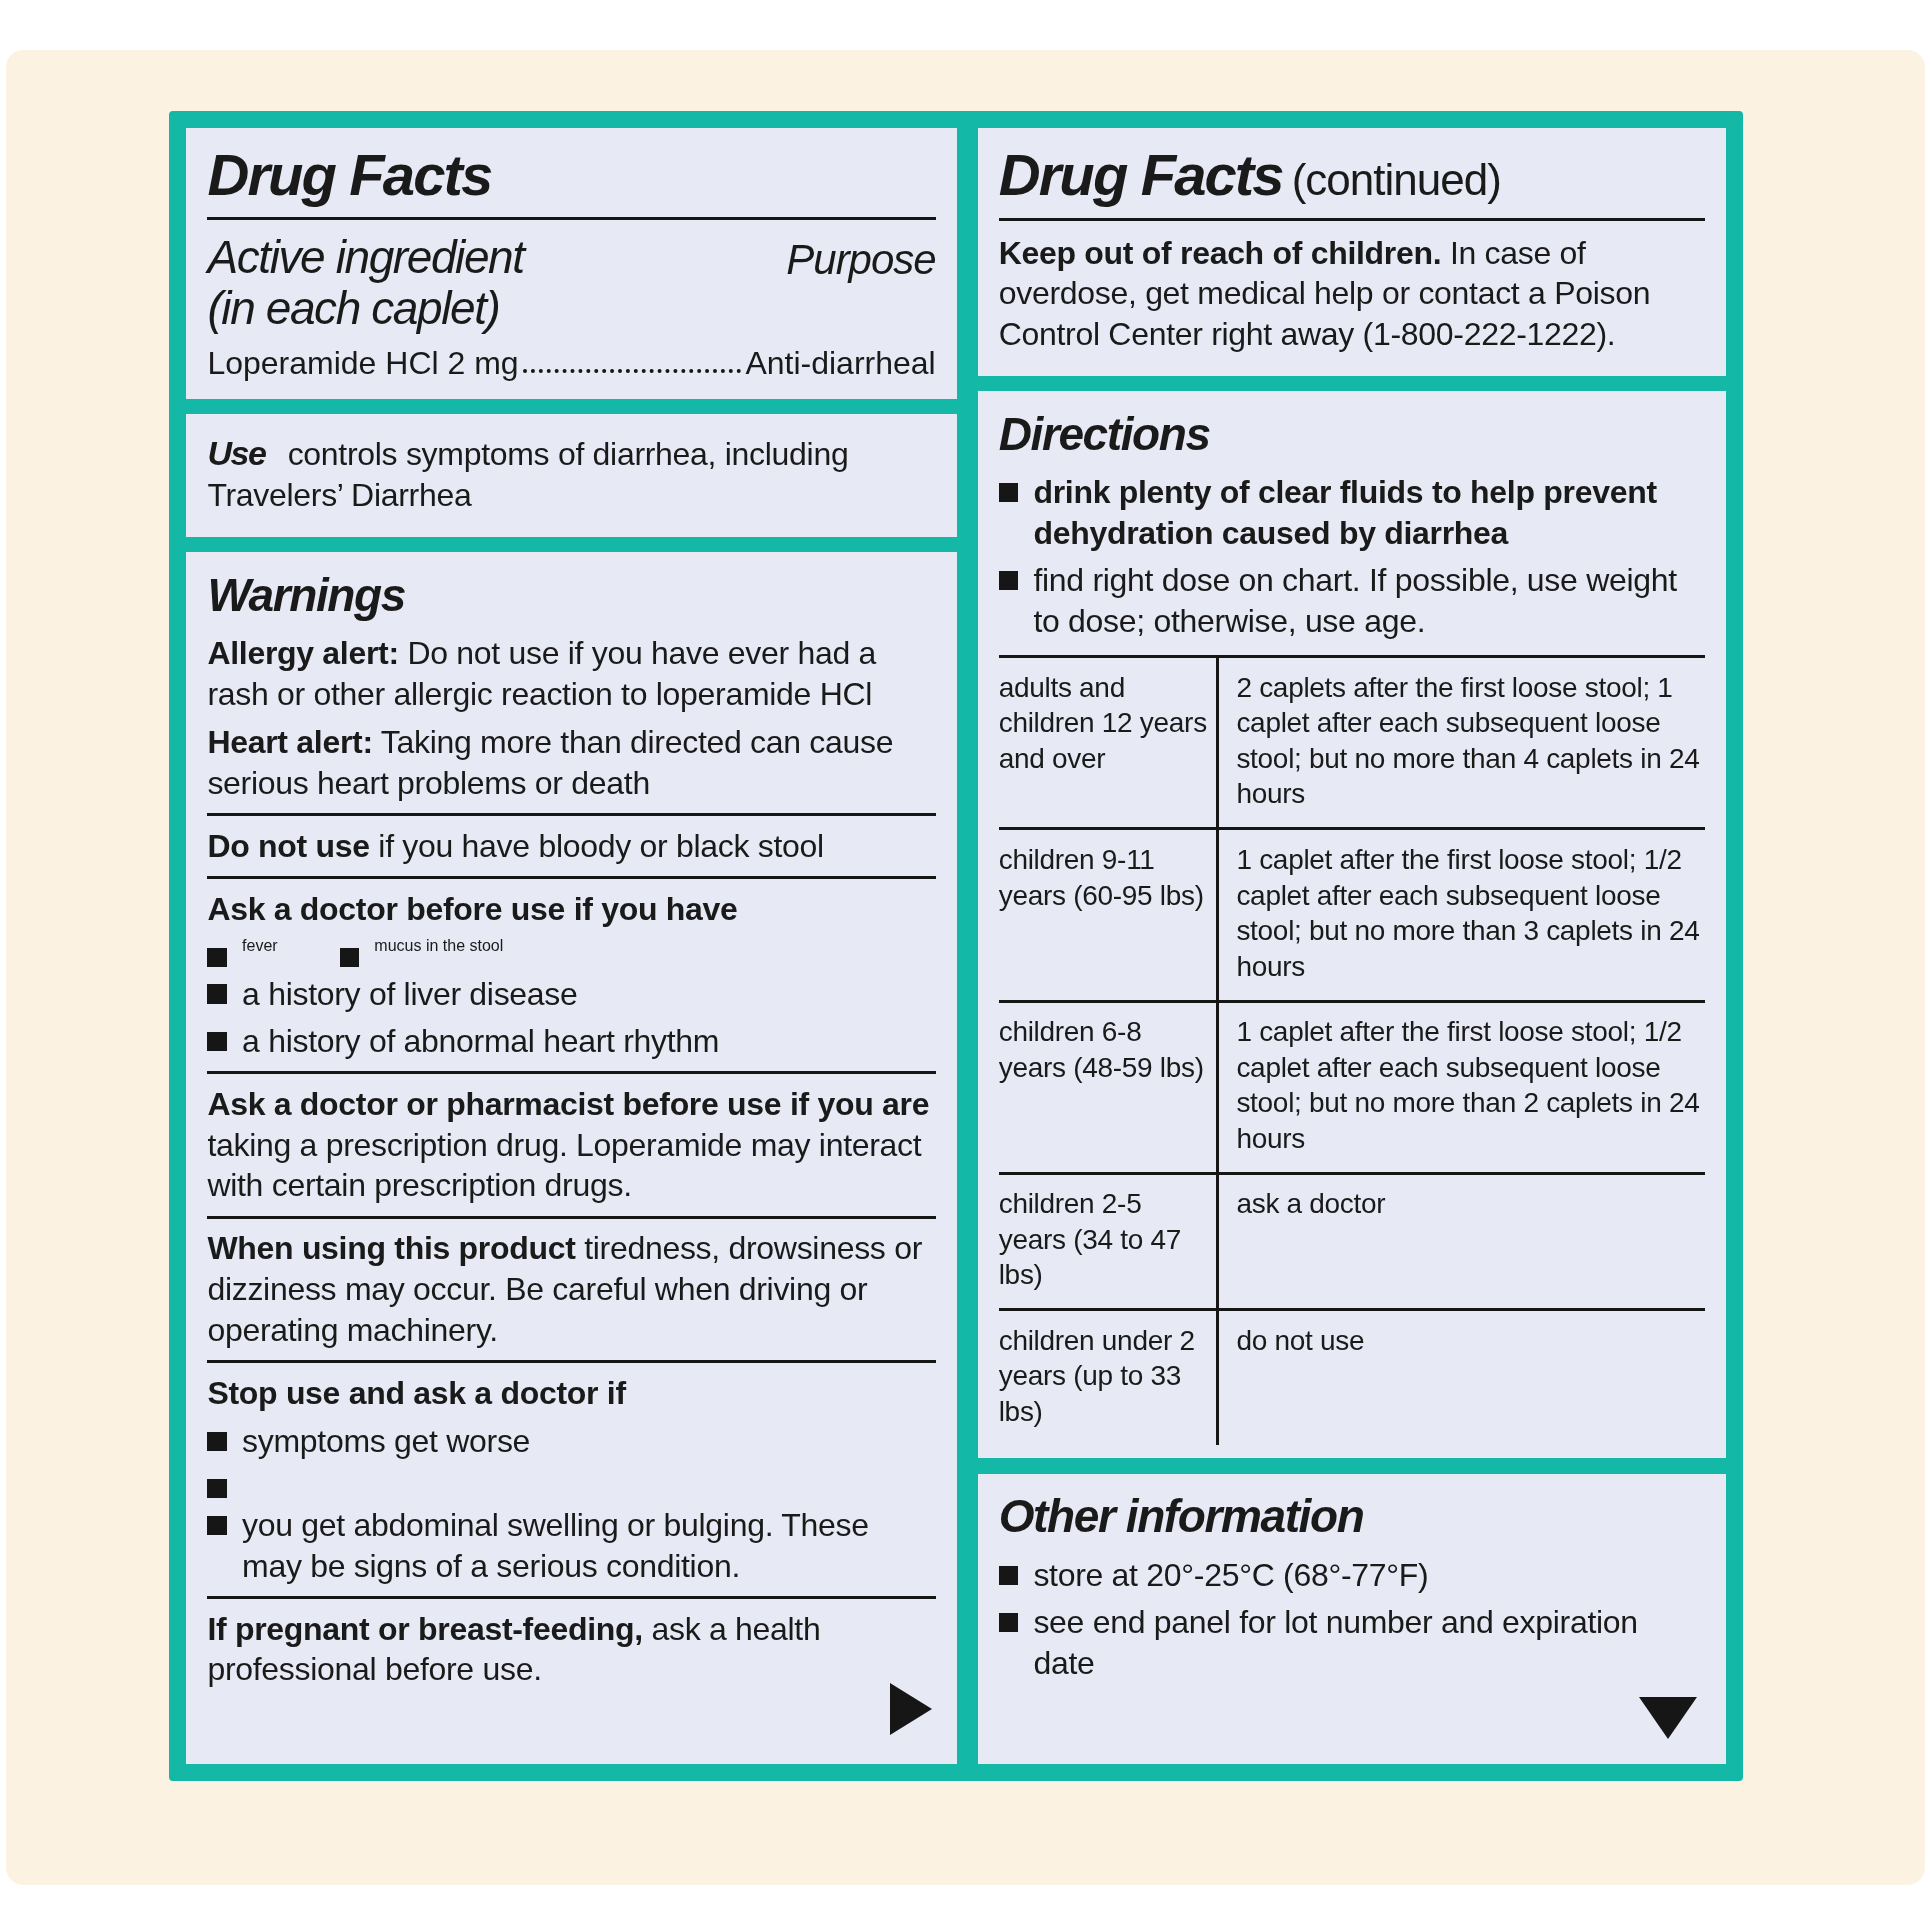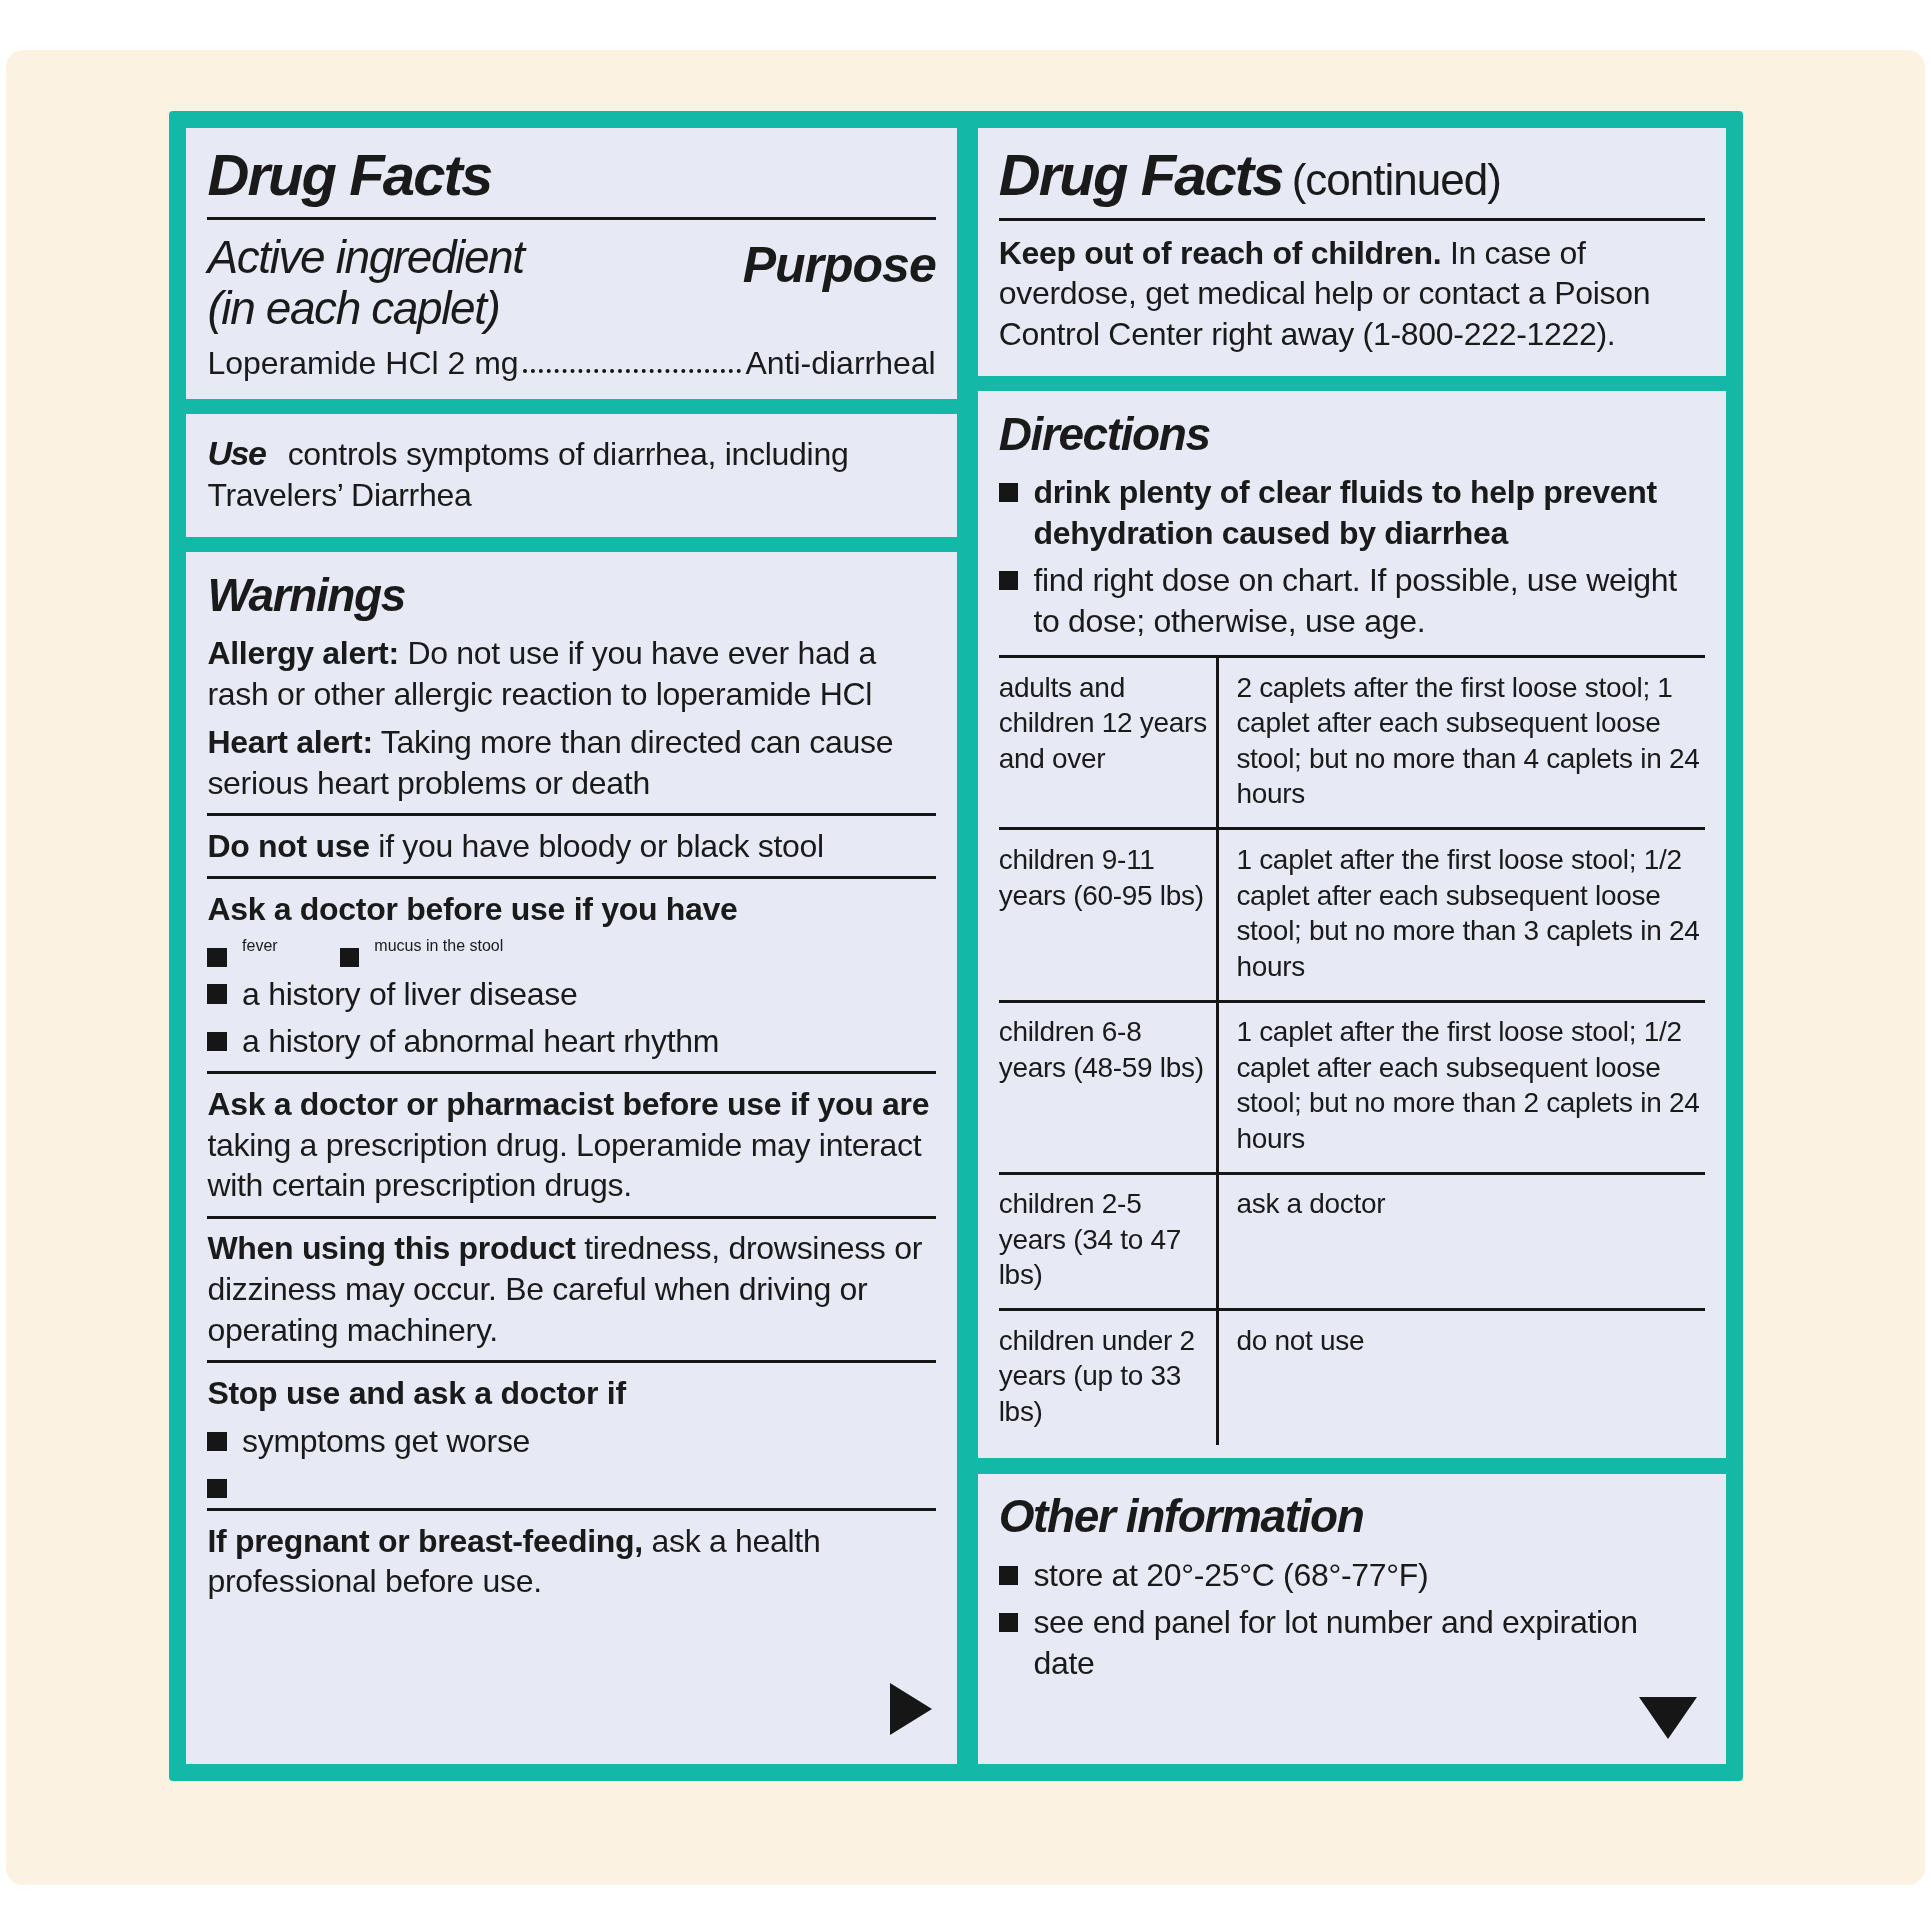--- a/index.html
+++ b/index.html
@@ -18,21 +18,21 @@
   .grow{flex:1;}
   .titlebar{border-bottom:3.9px solid #161616;padding:7.7px 0 13.5px;margin-bottom:11.6px;display:flex;align-items:baseline;}
   .h1{font-size:58px;font-weight:800;font-style:italic;letter-spacing:-1.9px;line-height:1;}
   .h1sub{font-size:44px;font-weight:400;margin-left:9px;letter-spacing:-1px;}
   .h2{font-size:46px;font-weight:800;font-style:italic;letter-spacing:-1.4px;margin:5.8px 0 11.6px;}
   p{font-size:32px;line-height:1.27;margin:7.7px 0;letter-spacing:-0.3px;}
   .b{font-weight:700;}
   .rule{border-top:3.9px solid #161616;margin:9.7px 0;}
   .ai-row{display:flex;justify-content:space-between;align-items:flex-start;margin-top:1.9px;}
   .ai-left span{display:block;font-size:46px;font-weight:400;font-style:italic;letter-spacing:-1.4px;line-height:1.12;}
-  .purpose{font-size:50px;font-weight:700;font-style:italic;letter-spacing:-1px;padding-top:3.9px;}
+  .purpose{font-size:42px;font-weight:400;font-style:italic;letter-spacing:-1px;padding-top:3.9px;}
   .ing-row{display:flex;align-items:flex-end;font-size:32px;margin:9.7px 0 3.9px;}
   .leader{flex:1;border-bottom:4.8px dotted #161616;margin:0 4.8px 8.7px;}
   .h2use{font-size:34px;font-weight:800;font-style:italic;letter-spacing:-1.4px;margin-right:13.5px;}
   .bul{display:flex;margin:6.8px 0;}
   .sq{flex:0 0 auto;width:19.3px;height:19.3px;background:#161616;margin:10.6px 15.4px 0 0;}
   .bul span{font-size:32px;line-height:1.27;letter-spacing:-0.3px;}
   .bul2{display:flex;margin:6.8px 0;}
   .pair{display:flex;}
   .pair+.pair{margin-left:62px;}
   table.dose{width:100%;border-collapse:collapse;margin-top:13.5px;}
@@ -139,20 +139,24 @@
       <div class="rule"></div>
 
       <p class="b">Stop use and ask a doctor if</p>
       <div class="bul">
         <span class="sq"></span>
         <span>symptoms get worse</span>
       </div>
       <div class="bul">
         <span class="sq"></span>
       </div>
+      <div class="bul">
+        <span class="sq"></span>
+        <span>you get abdominal swelling or bulging. These may be signs of a serious condition.</span>
+      </div>
 
       <div class="rule"></div>
 
       <p>
         <span class="b">If pregnant or breast-feeding,</span>
         <span>ask a health professional before use.</span>
       </p>
 
       <div class="tri-right"></div>
     </div>

